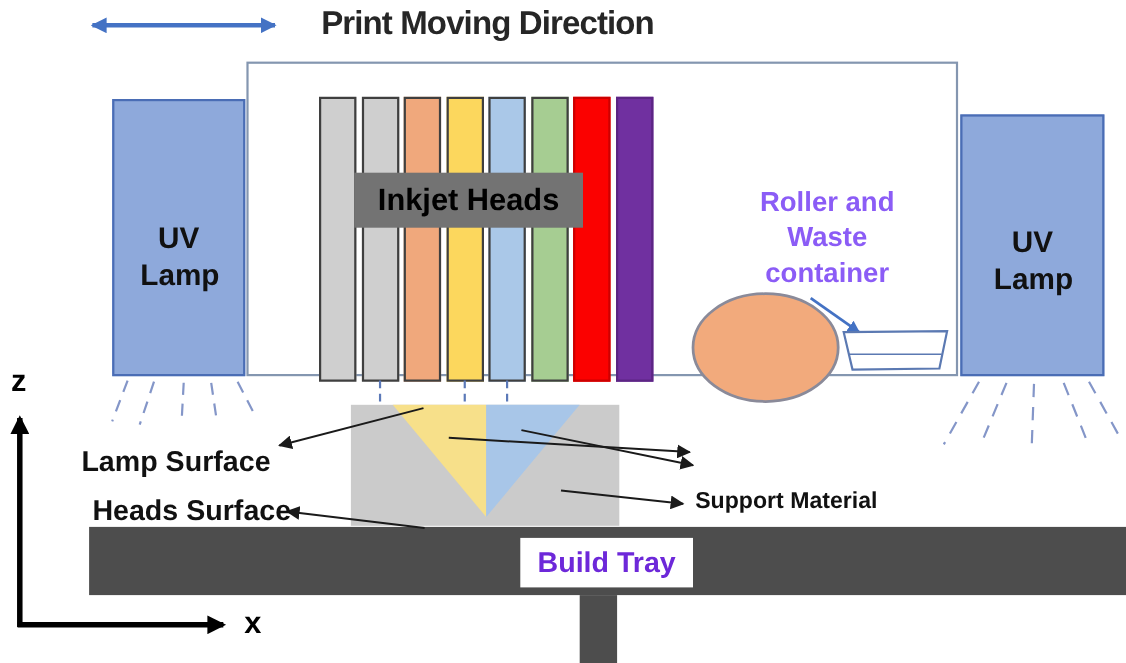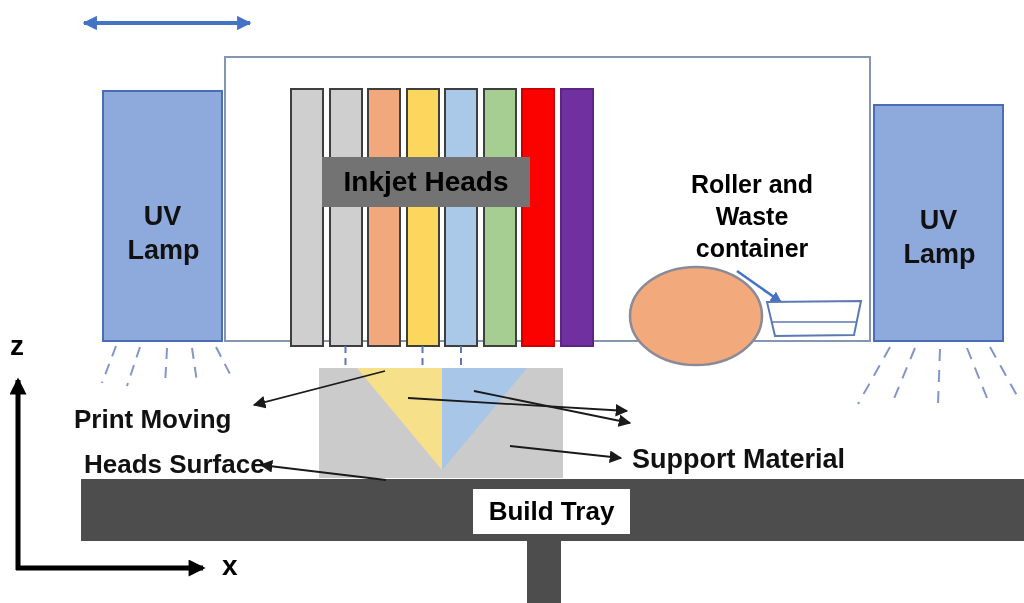--- a/index.html
+++ b/index.html
@@ -13,32 +13,32 @@
   .uv-lamp{box-sizing:border-box;border:2px solid #4a6db5;z-index:2;display:flex;align-items:flex-start;justify-content:center;}
   .uv-lamp.left{left:102px;top:90px;width:121px;height:252px;}
   .uv-lamp.right{left:873px;top:104px;width:131px;height:238px;}
   .uv-lamp .lamp-text{font-weight:bold;font-size:27px;line-height:1.25;text-align:center;color:#111;width:70px;}
   .uv-lamp.left .lamp-text{margin-top:108px;}
   .uv-lamp.right .lamp-text{margin-top:98px;}
   .heads-row{left:290px;top:88px;width:304px;height:259px;display:flex;justify-content:space-between;z-index:2;}
   .head-bar{width:34px;height:100%;border:2px solid #3f3f3f;box-sizing:border-box;flex:none;}
   .inkjet-label{left:322px;top:157px;width:208px;height:50px;background:#737373;z-index:5;
     display:flex;align-items:center;justify-content:center;font-weight:bold;font-size:28px;color:#000;}
-  .roller-label{left:676px;top:168px;width:152px;text-align:center;font-weight:bold;font-size:25px;line-height:1.28;z-index:5;color:#000000;}
+  .roller-label{left:676px;top:168px;width:152px;text-align:center;font-weight:bold;font-size:25px;line-height:1.28;z-index:5;color:#8b5cf6;}
   .support-block{left:319px;top:368px;width:244px;height:110px;z-index:1;}
   .build-tray{left:81px;top:479px;width:943px;height:62px;z-index:1;}
   .tray-label{left:473px;top:489px;width:157px;height:45px;background:#fff;z-index:5;
-    display:flex;align-items:center;justify-content:center;font-weight:bold;font-size:26px;color:#000000;}
+    display:flex;align-items:center;justify-content:center;font-weight:bold;font-size:26px;color:#6d28d9;}
   .tray-post{left:527px;top:541px;width:34px;height:62px;z-index:1;}
   .title{left:292px;top:5px;font-size:30px;font-weight:bold;letter-spacing:-0.8px;color:#262626;z-index:5;white-space:nowrap;}
   .note{position:absolute;font-weight:bold;color:#111;z-index:5;white-space:nowrap;}
   .note.print{left:74px;top:404px;font-size:26px;}
   .note.tool{left:84px;top:449px;font-size:26px;}
   .note.deposited{left:636px;top:406px;font-size:25px;}
-  .note.support{left:632px;top:444px;font-size:27px;}
+  .note.support{left:632px;top:444px;font-size:21px;}
   .axis-label{position:absolute;font-weight:bold;font-size:28px;color:#000;z-index:5;}
   .axis-label.z{left:10px;top:330px;}
   .axis-label.x{left:222px;top:550px;}
 </style>
 </head>
 <body>
 
 <div class="canvas">
 
   <div class="abs carriage" style="border-color: rgb(132, 150, 176);"></div>
@@ -122,26 +122,27 @@
       <line x1="474" y1="391" x2="630" y2="423" marker-end="url(#m-black)"></line>
       <line x1="510" y1="446" x2="621" y2="458" marker-end="url(#m-black)"></line>
     </g>
 
     <g stroke="#000" stroke-width="5" fill="none">
       <line x1="18" y1="570" x2="18" y2="380" marker-end="url(#m-axis)"></line>
       <line x1="16" y1="568" x2="203" y2="568" marker-end="url(#m-axis)"></line>
     </g>
   </svg>
 
+  <div class="abs title">Print Moving Direction</div>
 
   <div class="abs inkjet-label">Inkjet Heads</div>
 
   <div class="abs roller-label">Roller and Waste container</div>
 
-  <div class="note print">Print Moving</div>
+  <div class="note print">Lamp Surface</div>
   <div class="note tool">Heads Surface</div>
   <div class="note support">Support Material</div>
 
   <div class="abs tray-label">Build Tray</div>
 
   <div class="axis-label z">z</div>
   <div class="axis-label x">x</div>
 
 </div>
 

